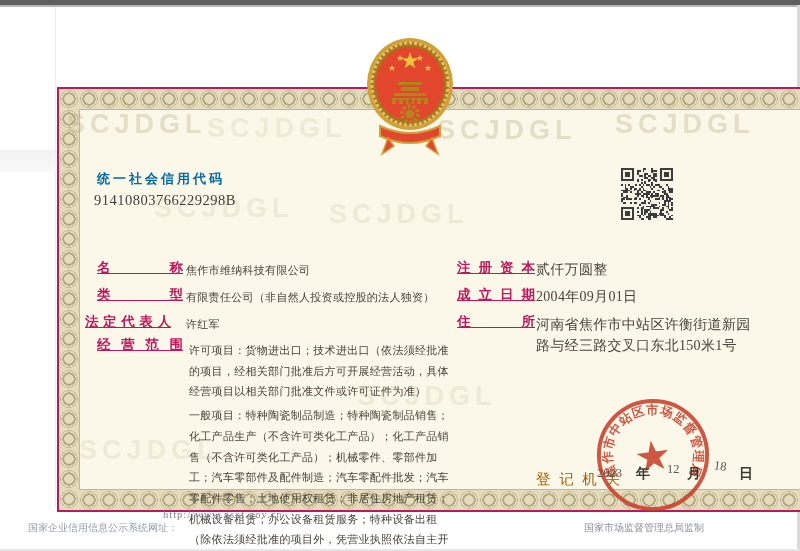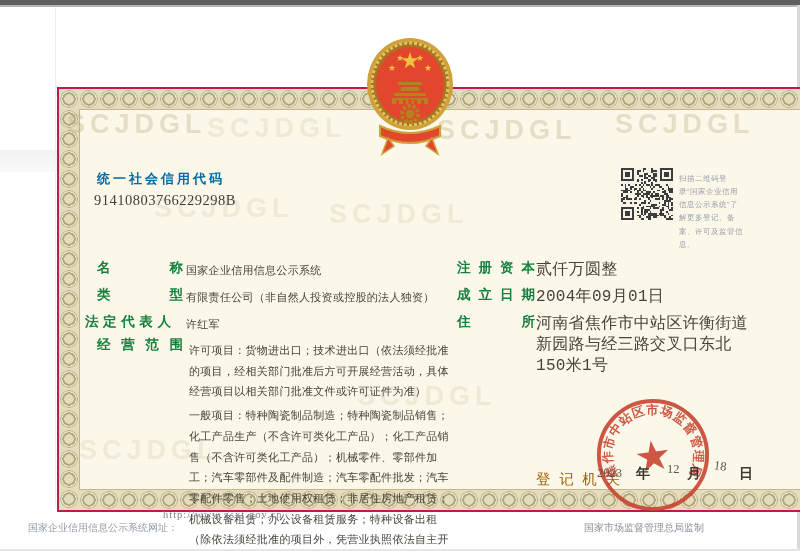--- a/index.html
+++ b/index.html
@@ -52,30 +52,30 @@
     color:#887025;letter-spacing:26px;text-indent:26px;
   }
 
   .qr{position:absolute;left:562px;top:79px;width:52px;height:52px;}
   .qr-caption{
     position:absolute;left:620px;top:83px;width:66px;
     font-size:7.5px;line-height:1.75;color:#9aa0aa;letter-spacing:0.5px;
   }
 
   .field-label{
-    position:absolute;font-size:13.5px;font-weight:bold;color:#15803d;
-    width:86px;text-align:justify;text-align-last:justify;
+    position:absolute;font-size:13.5px;font-weight:bold;color:#be185d;
+    width:86px;text-align:justify;text-align-last:justify;text-decoration:underline;
   }
   .field-value{
     position:absolute;font-family:"Liberation Serif",serif;font-size:11px;
     color:#46443a;line-height:20.7px;letter-spacing:0.3px;
   }
   .lv{left:127px;}
   .rl{left:398px;width:78px;}
-  .rv{left:477px;font-size:16px;font-family:Liberation Mono, monospace;}
+  .rv{left:477px;font-size:14px;}
   .scope p{margin:3px;}
 
   .reg-label{position:absolute;left:477px;top:357px;width:84px;font-size:14.5px;font-weight:normal;color:#a16207;text-align:justify;text-align-last:justify;margin-top:24px;}
   .seal{position:absolute;left:535px;top:307px;width:118px;height:118px;opacity:0.88;}
 
   .issue-date{position:absolute;left:538px;top:375px;}
   .issue-date span{position:absolute;white-space:nowrap;}
   .d-num{font-family:"Liberation Serif",serif;font-size:12.5px;color:#5a564c;}
   .d-unit{font-size:14px;font-weight:bold;color:#3a392f;}
   .d-y{left:0;top:2px;}  .d-yu{left:39px;top:1px;}
@@ -417,24 +417,23 @@
         <rect x="11" y="28" width="1" height="1"></rect>
         <rect x="12" y="28" width="1" height="1"></rect>
         <rect x="15" y="28" width="1" height="1"></rect>
         <rect x="16" y="28" width="1" height="1"></rect>
         <rect x="25" y="28" width="1" height="1"></rect>
         <rect x="26" y="28" width="1" height="1"></rect>
         <rect x="27" y="28" width="1" height="1"></rect>
         <rect x="28" y="28" width="1" height="1"></rect>
       </g>
   </svg>
-  <div class="qr-caption">扫描二维码登录“国家企业信用信息公示系统”了解更多登记、备案、许可及监管信息。</div>
 
   <div class="field-label" style="left:38px;top:170px">名 称</div>
-  <div class="field-value lv" style="top:171px">国家企业信用信息公示系统</div>
+  <div class="field-value lv" style="top:171px">焦作市维纳科技有限公司</div>
 
   <div class="field-label" style="left:38px;top:197px">类 型</div>
   <div class="field-value lv" style="top:198px">有限责任公司（非自然人投资或控股的法人独资）</div>
 
   <div class="field-label" style="left:26px;top:224px">法 定 代 表 人</div>
   <div class="field-value lv" style="top:225px">许红军</div>
 
   <div class="field-label" style="left:38px;top:247px">经 营 范 围</div>
   <div class="field-value lv scope" style="top:248px;width:268px">
     <p>许可项目：货物进出口；技术进出口（依法须经批准的项目，经相关部门批准后方可开展经营活动，具体经营项目以相关部门批准文件或许可证件为准）</p>

